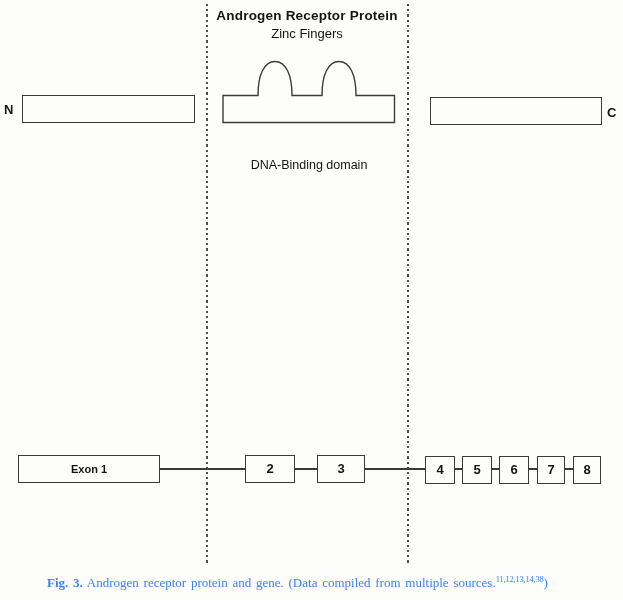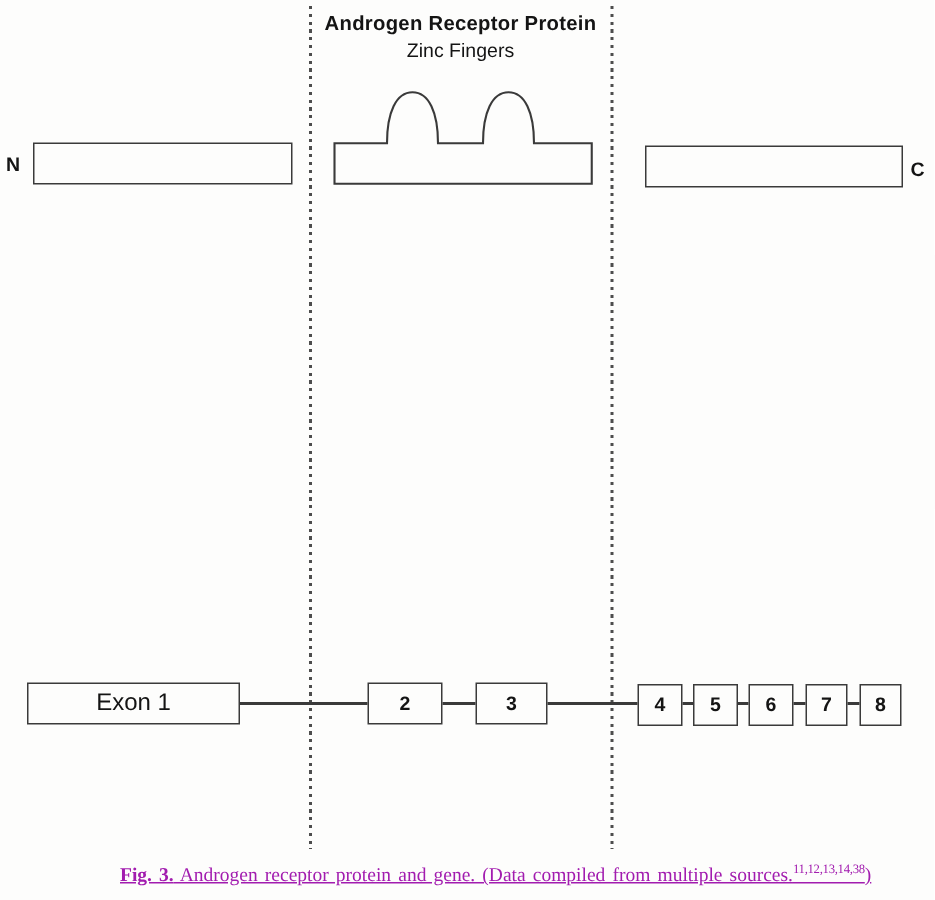--- a/index.html
+++ b/index.html
@@ -64,33 +64,33 @@
     background: var(--line);
   }
   .exon {
     position: absolute;
     box-sizing: border-box;
     border: 1.4px solid var(--line);
     background: var(--bg);
     height: 28px;
     line-height: 26px;
     text-align: center;
-    font-size: 16px;
+    font-size: 11px;
+    font-weight: bold;
   }
   .exon-num { font-weight: bold; font-size: 13px; }
   .caption {
     position: absolute;
-    left: 80px;
+    left: 47px;
     top: 574px;
     width: 505px;
     font-family: "Liberation Serif", serif;
     font-size: 13px;
-    color: #a21caf;
+    color: #3b82f6;
     word-spacing: 1.5px;
-    text-decoration: underline;
   }
   .cap-label { font-weight: bold; }
   .caption sup { font-size: 8.5px; letter-spacing: -0.2px; }
 </style>
 </head>
 <body>
 
 <div class="fig">
 
   <div class="dash" style="left:206px"></div>
@@ -102,20 +102,21 @@
   <div class="terminus n">N</div>
   <div class="box domain-box-left"></div>
 
   <svg class="domain-svg" width="174" height="64" viewBox="0 0 174 64">
     <path d="M1,35.5 H36 C36,15 42,1.5 53,1.5 C64,1.5 70,15 70,35.5 H100 C100,15 106,1.5 117,1.5 C128,1.5 134,15 134,35.5 H172.5 V62.5 H1 Z" fill="none" stroke="#3a3a3a" stroke-width="1.4"></path>
   </svg>
 
   <div class="box domain-box-right"></div>
   <div class="terminus c">C</div>
 
+  <div class="dlabel" style="left:209px; top:158px; width:200px">DNA-Binding domain</div>
 
 
   <div class="gene-line"></div>
 
   <div class="exon" style="left:18px;  top:455px; width:142px">Exon 1</div>
   <div class="exon exon-num" style="left:245px; top:455px; width:50px">2</div>
   <div class="exon exon-num" style="left:317px; top:455px; width:48px">3</div>
   <div class="exon exon-num" style="left:425px; top:456px; width:30px">4</div>
   <div class="exon exon-num" style="left:462px; top:456px; width:30px">5</div>
   <div class="exon exon-num" style="left:499px; top:456px; width:30px">6</div>

